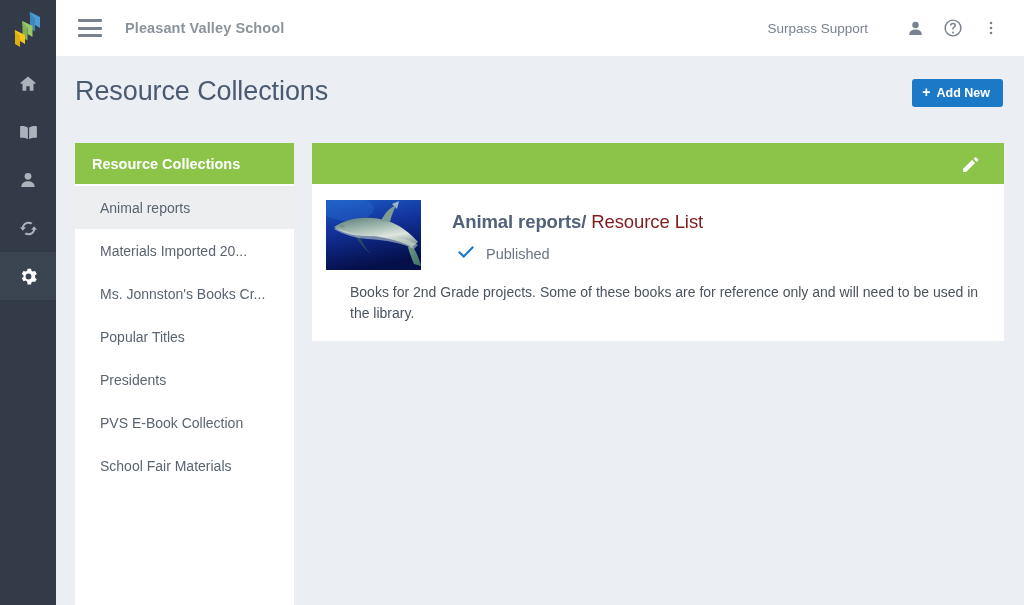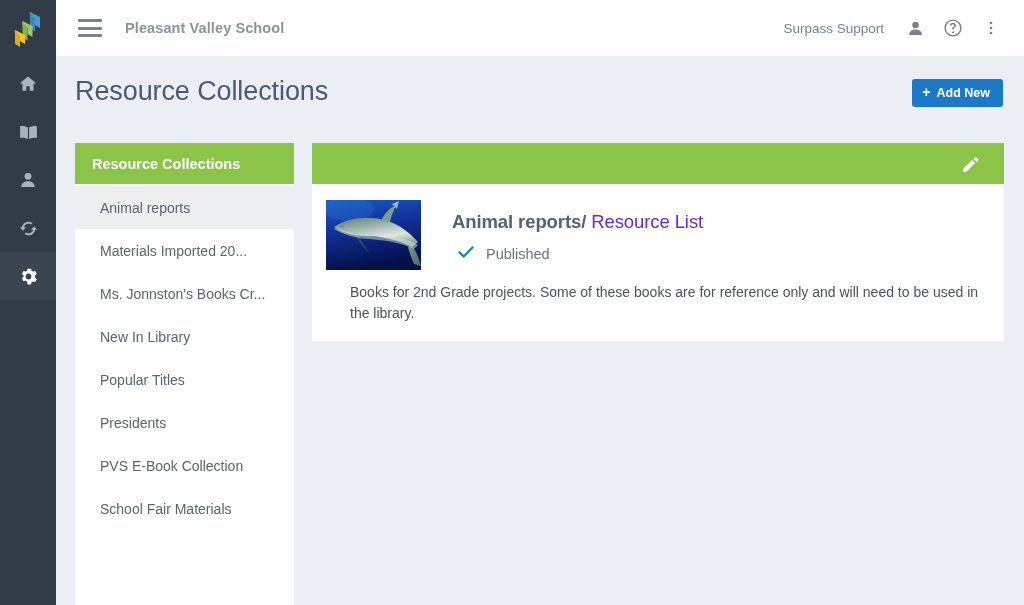--- a/index.html
+++ b/index.html
@@ -71,21 +71,21 @@
   }
   .topbar-right {
     margin-left: auto;
     display: flex;
     align-items: center;
     padding-right: 14px;
   }
   .support-name {
     font-size: 13.5px;
     color: #78838f;
-    margin-right: 12px;
+    margin-right: 28px;
   }
   .tb-icon {
     width: 38px; height: 38px;
     display: flex; align-items: center; justify-content: center;
     cursor: pointer;
   }
   .tb-icon svg { display: block; fill: #78838f; }
 
   
   .page-head {
@@ -197,21 +197,21 @@
 
   .card-meta { margin-left: 31px; padding-top: 11px; }
   .res-title {
     font-size: 18.5px;
     color: #52627a;
     font-weight: bold;
     letter-spacing: -0.1px;
   }
   .res-title .slash { font-weight: bold; }
   .res-title .sub {
-    color: #6d28d9;
+    color: #7f1d1d;
     font-weight: normal;
   }
   .status-row {
     display: flex;
     align-items: flex-end;
     margin-top: 9px;
     padding-left: 3px;
   }
   .check-icon { width: 22px; height: 20px; display: block; }
   .status-text {
@@ -334,21 +334,20 @@
   </div>
 
   <div class="list-panel">
     <div class="list-panel-head">
       <span>Resource Collections</span>
     </div>
     <div class="list-panel-body" id="collection-list">
         <div class="coll-item selected">Animal reports</div>
         <div class="coll-item">Materials Imported 20...</div>
         <div class="coll-item">Ms. Jonnston's Books Cr...</div>
-        <div class="coll-item">New In Library</div>
         <div class="coll-item">Popular Titles</div>
         <div class="coll-item">Presidents</div>
         <div class="coll-item">PVS E-Book Collection</div>
         <div class="coll-item">School Fair Materials</div>
       </div>
   </div>
 
   <div class="card">
 
     <div class="card-head">

